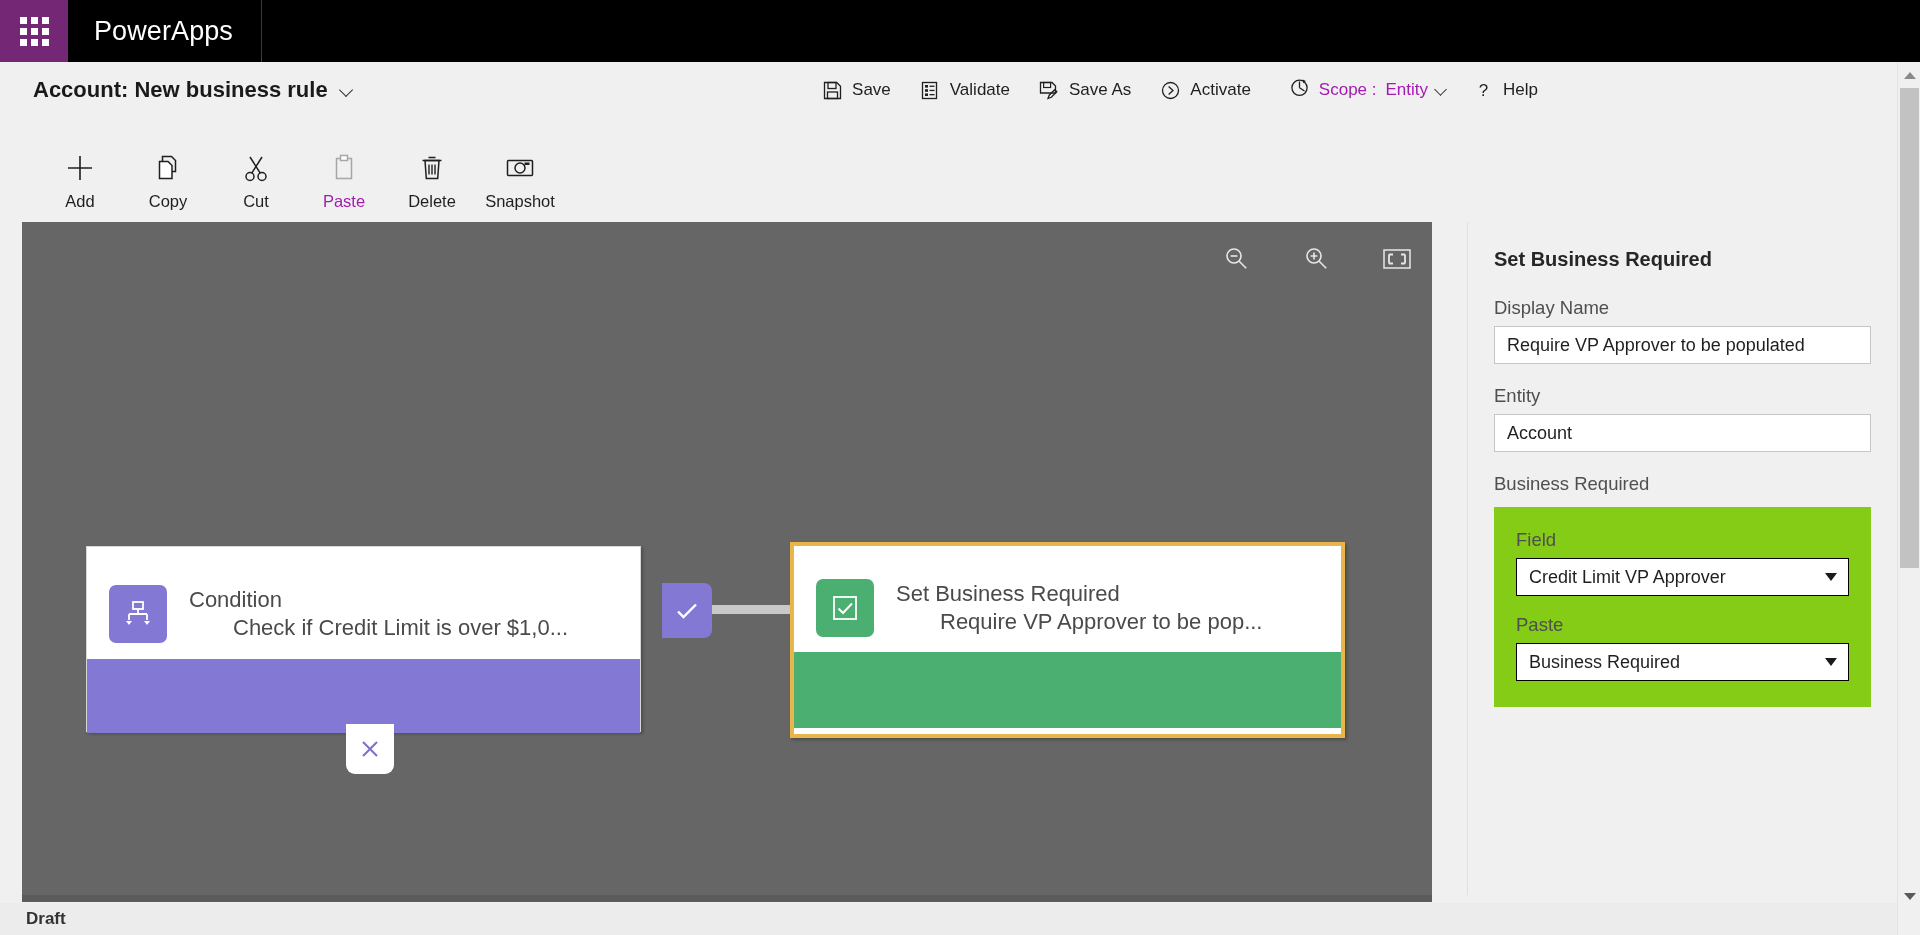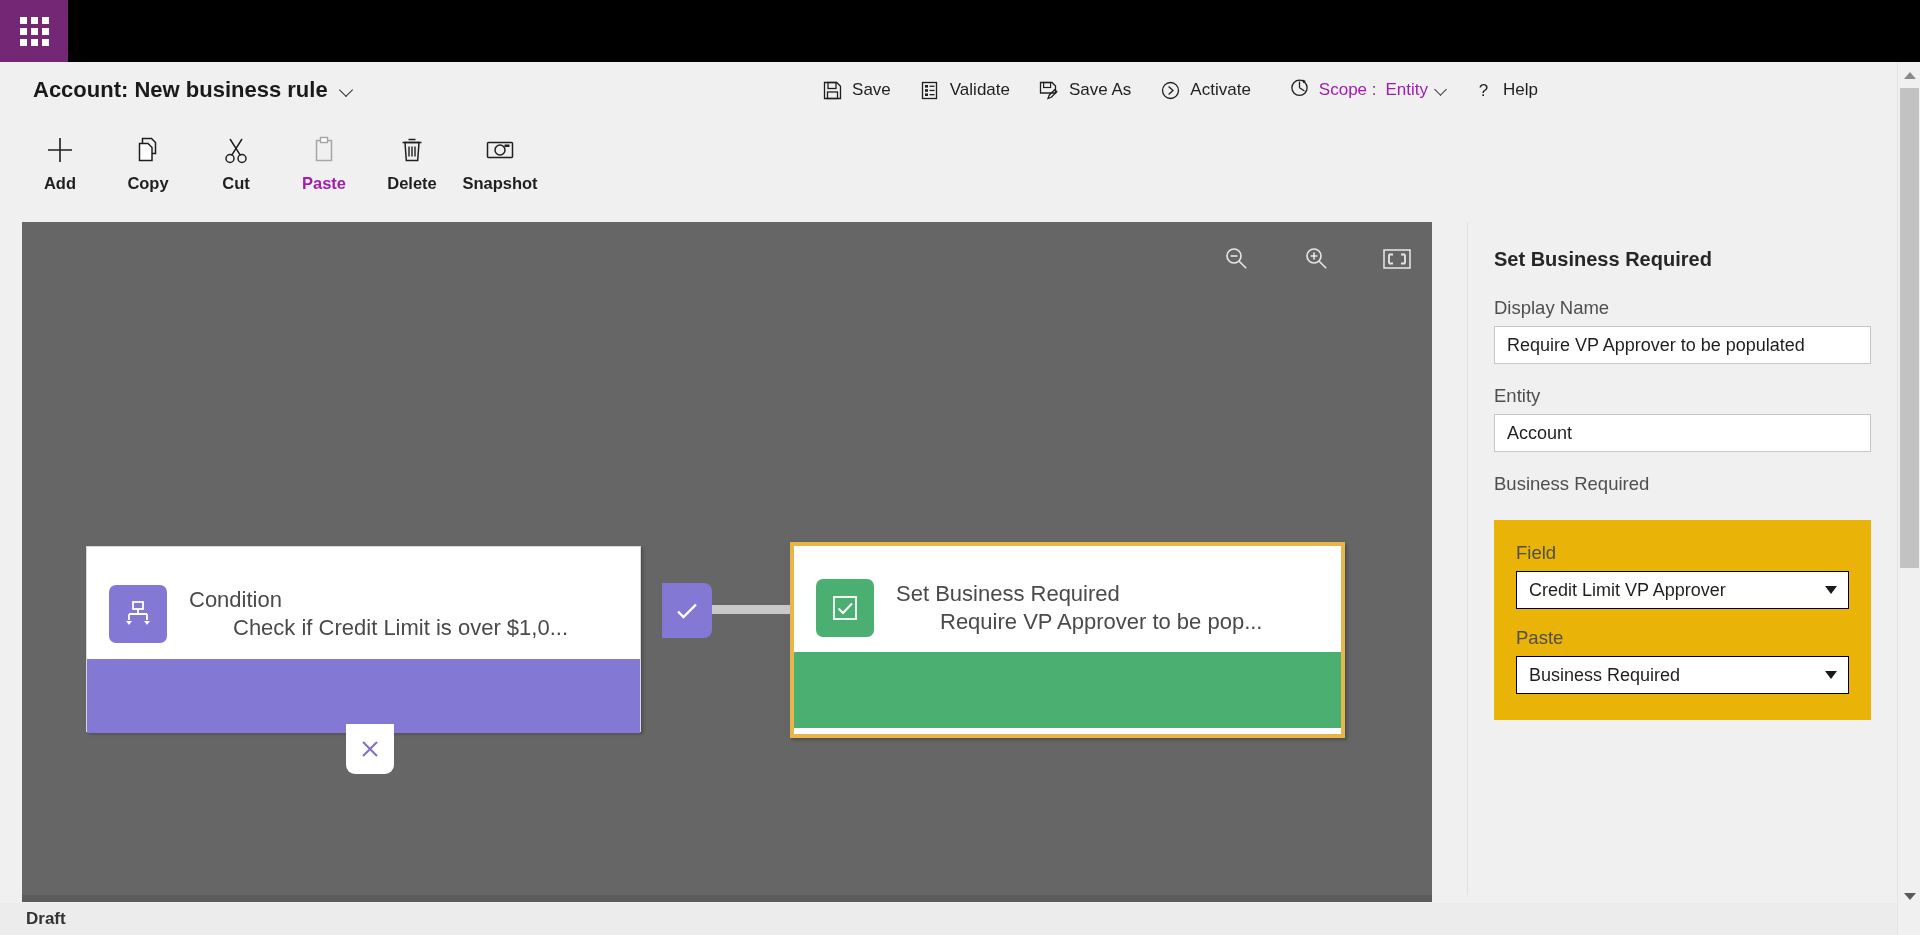--- a/index.html
+++ b/index.html
@@ -91,23 +91,22 @@
   }
   .scope-value { display: flex; align-items: center; gap: 7px; }
   .scope-value .chev { width: 13px; height: 13px; }
   .scope-value .chev::before { width: 8px; height: 8px; left: 1px; top: 1px; }
 
   
   .tool-ribbon {
     position: absolute; left: 0; top: 118px;
     width: 1920px; height: 104px;
     background: #f0f0f0;
-    display: flex; align-items: flex-start;
-    padding-left: 16px;
-    font-weight: bold;
+    display: flex; align-items: flex-end;
+    padding-left: 36px;
   }
   .tool-btn {
     width: 88px; height: 86px;
     display: flex; flex-direction: column; align-items: center; justify-content: flex-start;
     padding-top: 13px;
     cursor: pointer;
     color: #1f1f1f;
   }
   .tool-btn.disabled { color: #a21caf; cursor: default; }
   .tool-btn .ticon { height: 38px; display: flex; align-items: center; justify-content: center; }
@@ -210,23 +209,23 @@
     background: #ffffff;
     border: 1px solid #c6c6c6;
     padding: 0 12px;
     font-size: 18px;
     color: #1f1f1f;
     font-family: "Liberation Sans", sans-serif;
     outline: none;
   }
   .gap-18 { height: 21px; }
   .group-box {
-    background: #eab308;
+    background: #84cc16;
     padding: 22px 22px 26px 22px;
-    margin-top: 25px;
+    margin-top: 12px;
   }
   .select-wrap { position: relative; }
   .select-box {
     width: 100%; height: 38px;
     background: #ffffff;
     border: 1px solid #000000;
     padding: 0 34px 0 12px;
     font-size: 18px;
     color: #1f1f1f;
     display: flex; align-items: center;
@@ -298,20 +297,21 @@
           <i></i>
           <i></i>
           <i></i>
           <i></i>
           <i></i>
           <i></i>
           <i></i>
           <i></i>
       </div>
     </div>
+    <div class="brand">PowerApps</div>
   </div>
 
   <div class="command-bar">
     <div class="rule-title">
       <span class="entity-part">Account: New business rule</span>
       <span class="chev"></span>
     </div>
 
     <div class="cmd-actions">
 

